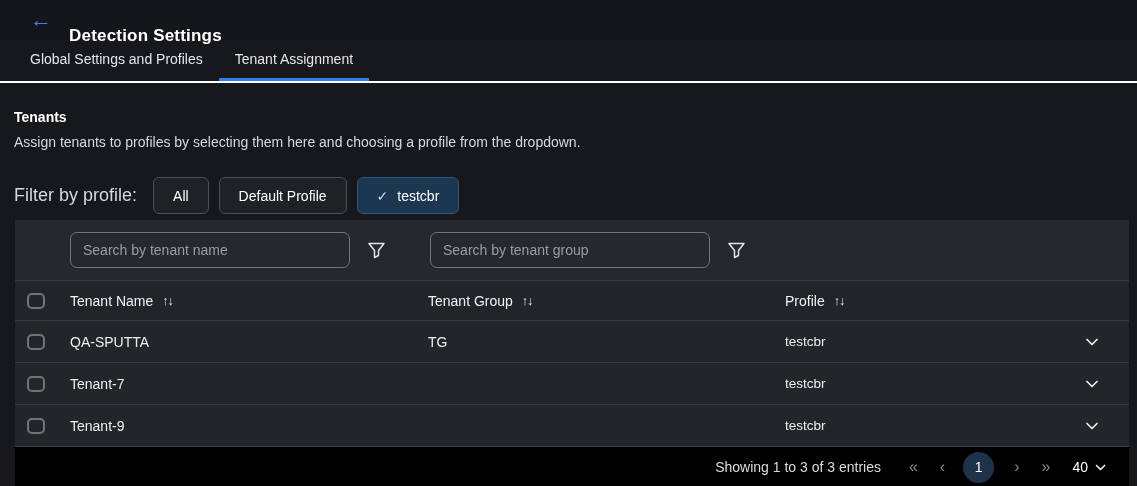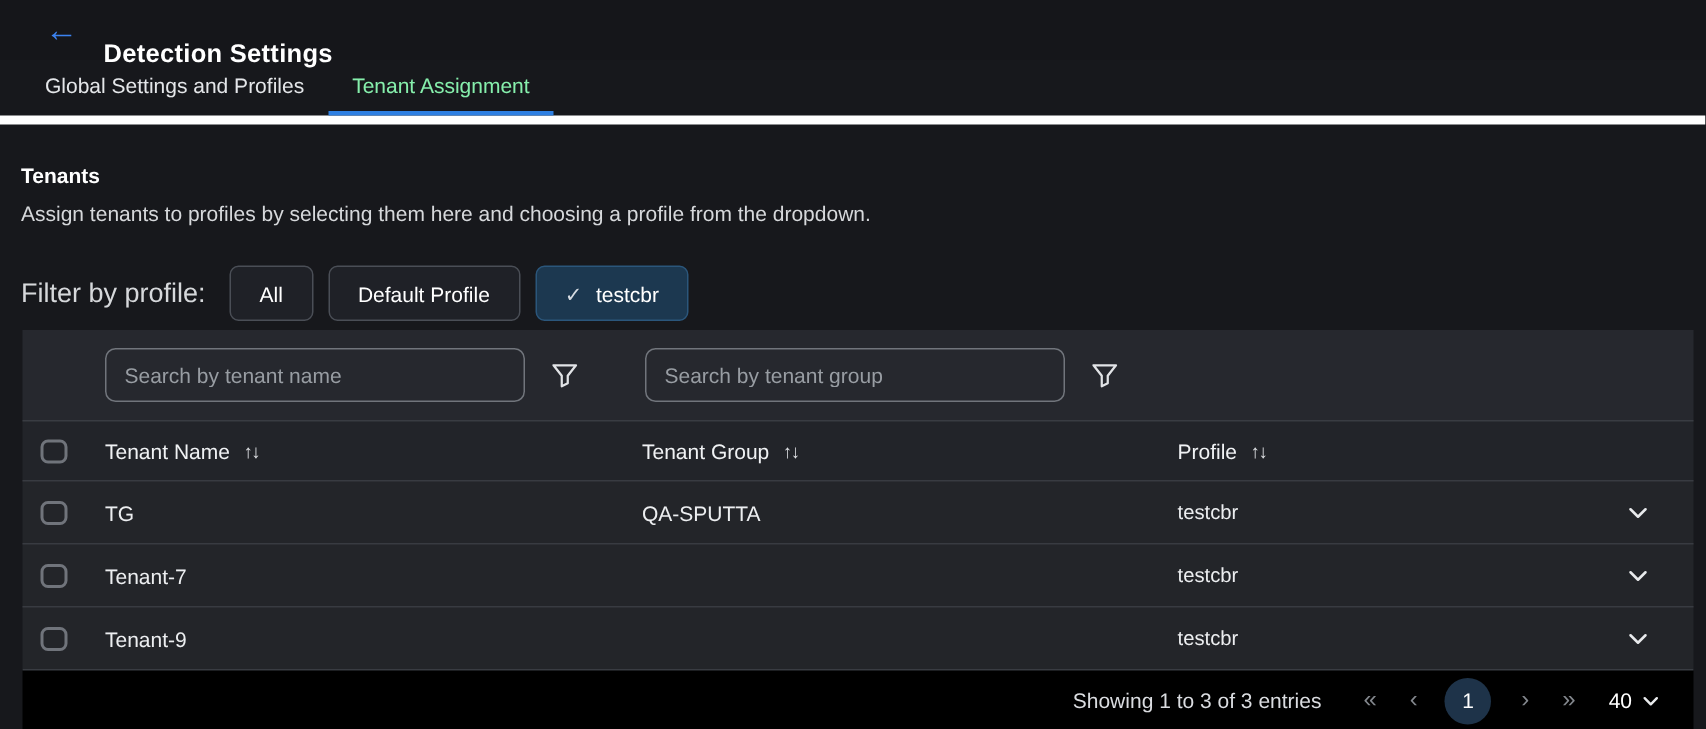--- a/index.html
+++ b/index.html
@@ -8,23 +8,23 @@
     background:#17181c;
     font-family:"Liberation Sans", sans-serif;
     color:#e8eaec;
     overflow:hidden;
   }
   
   .topbar { height:40px; display:flex; align-items:center; padding-left:30px; background:#15161a; }
   .back-arrow { color:#3b82f0; font-size:22px; line-height:20px; cursor:pointer; }
   .page-title { margin-left:17px; font-size:17px; font-weight:bold; color:#ffffff; letter-spacing:.2px;margin-top:32px; }
   
-  .tabs { height:43px; display:flex; align-items:stretch; padding-left:14px; border-bottom:6px solid #ffffff; }
+  .tabs { height:43px; display:flex; align-items:stretch; padding-left:14px; border-bottom:2px solid #ffffff; }
   .tab { display:flex; align-items:center; padding:0 16px; font-size:14px; color:#e4e6e9; cursor:pointer; border-bottom:3px solid transparent; }
-  .tab.active { color:#86efac; border-bottom-color:#2f80e2; }
+  .tab.active { color:#e5e5e5; border-bottom-color:#2f80e2; }
   
   .section { padding:0 14px; }
   .section-title { margin-top:26px; font-size:14px; font-weight:bold; color:#ffffff; }
   .section-desc { margin-top:9px; font-size:14px; color:#d6d8db; }
   
   .filter-row { margin-top:27px; display:flex; align-items:center; }
   .filter-label { font-size:18px; color:#d6d8db; margin-right:16px; }
   .chip { height:37px; display:flex; align-items:center; padding:0 19px; margin-right:10px;
           border:1px solid #4a4e56; border-radius:6px; background:#1f2127; color:#ffffff;
           font-size:14px; cursor:pointer; }
@@ -123,22 +123,22 @@
       <span>Profile</span>
       <span class="sort-icon">↑↓</span>
     </div>
     <div></div>
   </div>
 
   <div class="grid-row trow">
     <div class="cb-cell">
         <div class="checkbox"></div>
       </div>
+    <div>QA-SPUTTA</div>
     <div>TG</div>
-    <div>QA-SPUTTA</div>
     <div class="profile-cell">testcbr</div>
     <div class="chev-cell">
       <span>
         <svg width="16" height="16" viewBox="0 0 16 16" fill="none" stroke="#e8eaec" stroke-width="1.7" stroke-linecap="round" stroke-linejoin="round">
             <polyline points="3,5.5 8,10.5 13,5.5"></polyline>
           </svg>
       </span>
     </div>
   </div>
 

